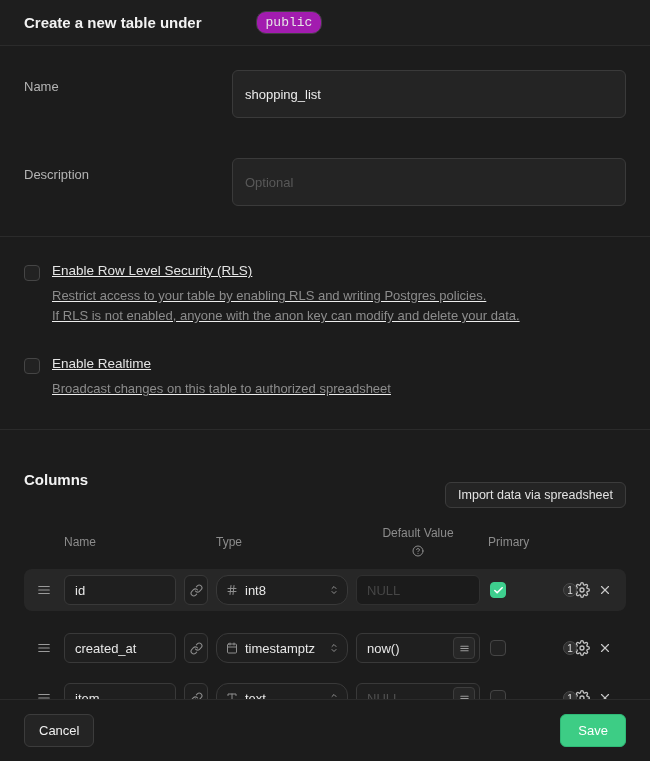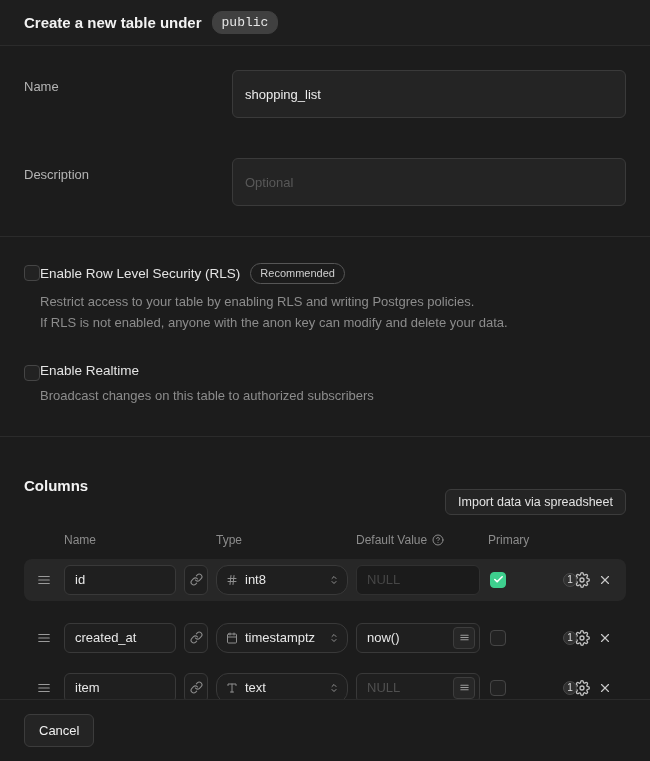--- a/index.html
+++ b/index.html
@@ -13,39 +13,39 @@
 
   
   .dlg-header {
     flex:0 0 auto; padding:11px 24px; background:#1e1e1e;
     border-bottom:1px solid #2b2b2b;
     display:flex; align-items:center; gap:10px;
   }
   .dlg-title { font-size:15px; font-weight:700; color:#f2f2f2; }
   .schema-badge {
     font-family:"Liberation Mono","DejaVu Sans Mono",monospace;
-    font-size:13px; color:#e6e6e6; background:#404040;
-    border:1px solid #404040; border-radius:10px; padding:3px 9px;
+    font-size:13px; color:#e6e6e6; background:#a21caf;
+    border:1px solid #404040; border-radius:10px; padding:3px 9px;margin-left:44px;
   }
 
   
   .form-section { flex:0 0 auto; padding:24px 24px 30px; border-bottom:1px solid #2b2b2b; }
   .form-row { display:flex; align-items:flex-start; }
   .form-row + .form-row { margin-top:40px; }
   .form-label { flex:0 0 208px; font-size:13px; color:#b4b4b4; padding-top:9px; }
   .text-input {
     flex:1; height:48px; background:#242424; border:1px solid #3a3a3a;
     border-radius:6px; padding:0 12px; font-size:13px; color:#ededed;
     font-family:inherit; outline:none;
   }
   .text-input::placeholder { color:#585858; }
 
   
   .toggles-section { flex:0 0 auto; padding:26px 24px 30px; border-bottom:1px solid #2b2b2b; }
-  .toggle-row { display:flex; align-items:flex-start; }
+  .toggle-row { display:flex; gap:12px; align-items:flex-start;text-decoration:underline; }
   .toggle-row + .toggle-row { margin-top:30px; }
   .checkbox {
     width:16px; height:16px; flex:0 0 auto; margin-top:2px;
     border:1px solid #454545; border-radius:4px; background:#222;
     display:flex; align-items:center; justify-content:center; cursor:pointer;
   }
   .checkbox svg { display:none; }
   .checkbox.checked { background:#3ecf8e; border-color:#3ecf8e; }
   .checkbox.checked svg { display:block; }
   .toggle-label-row { display:flex; align-items:center; gap:10px; }
@@ -67,21 +67,21 @@
     cursor:pointer; font-family:inherit;margin-top:32px;
   }
 
   .grid-row {
     display:grid;
     grid-template-columns: 24px 112px 24px 132px 124px 48px 1fr 36px 20px;
     gap:8px; align-items:center;
   }
   .col-headers { margin-top:18px; padding:0 8px; }
   .col-headers span { font-size:12px; color:#8c8c8c; }
-  .header-default { display:flex; align-items:center; gap:5px; color:#8c8c8c; }
+  .header-default { display:flex; align-items:center; gap:5px; color:#8c8c8c;flex-direction:column; }
 
   .rows { margin-top:12px; display:flex; flex-direction:column; gap:8px; }
   .column-row { padding:6px 8px; border-radius:8px; }
   .column-row.highlighted { background:#272727; margin-bottom:8px; }
 
   .drag-handle { color:#9a9a9a; display:flex; align-items:center; justify-content:center; cursor:grab; }
   .cell-input {
     width:100%; height:30px; background:#1f1f1f; border:1px solid #393939;
     border-radius:6px; padding:0 10px; font-size:13px; color:#e8e8e8;
     font-family:inherit; outline:none;
@@ -167,35 +167,34 @@
 </section>
 
 <section class="toggles-section">
   <div class="toggle-row">
     <div class="checkbox">
       
     </div>
     <div>
       <div class="toggle-label-row">
         <span class="toggle-label">Enable Row Level Security (RLS)</span>
-        <span class="pill">Recommended</span>
       </div>
       <p class="toggle-desc">Restrict access to your table by enabling RLS and writing Postgres policies.</p>
       <p class="toggle-desc">If RLS is not enabled, anyone with the anon key can modify and delete your data.</p>
     </div>
   </div>
   <div class="toggle-row">
     <div class="checkbox">
       
     </div>
     <div>
       <div class="toggle-label-row">
         <span class="toggle-label">Enable Realtime</span>
       </div>
-      <p class="toggle-desc">Broadcast changes on this table to authorized subscribers</p>
+      <p class="toggle-desc">Broadcast changes on this table to authorized spreadsheet</p>
     </div>
   </div>
 </section>
 
 <section class="columns-section">
   <div class="columns-head">
     <h4 class="columns-title">Columns</h4>
     <button class="import-btn">Import data via spreadsheet</button>
   </div>
 
@@ -463,13 +462,14 @@
             <line x1="6" y1="6" x2="18" y2="18"></line>
           </svg>
         </button>
     </div>
 
   </div>
 </section>
 
 <footer class="dlg-footer">
   <button class="btn-cancel">Cancel</button>
+  <button class="btn-save">Save</button>
 </footer>
 
 </body></html>

